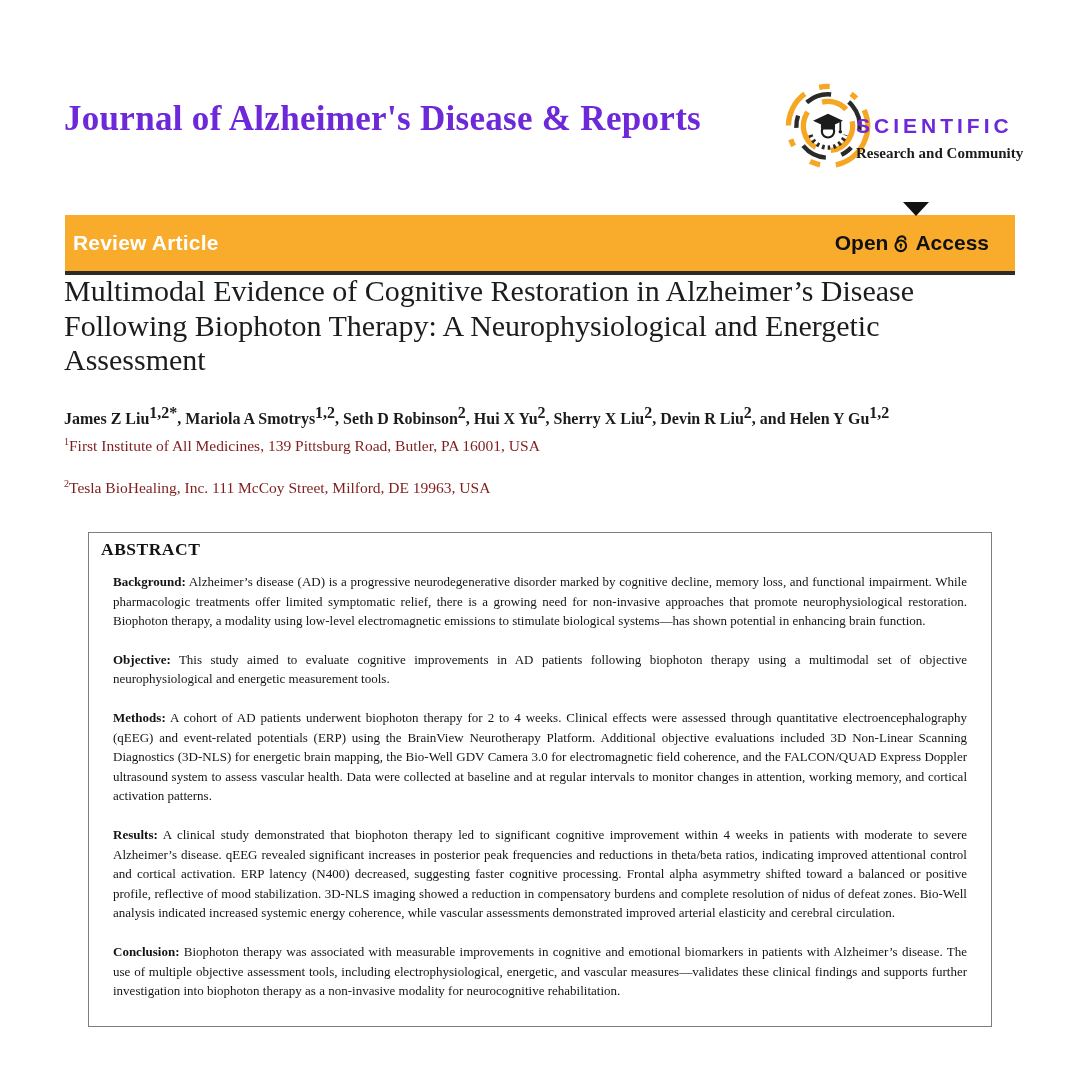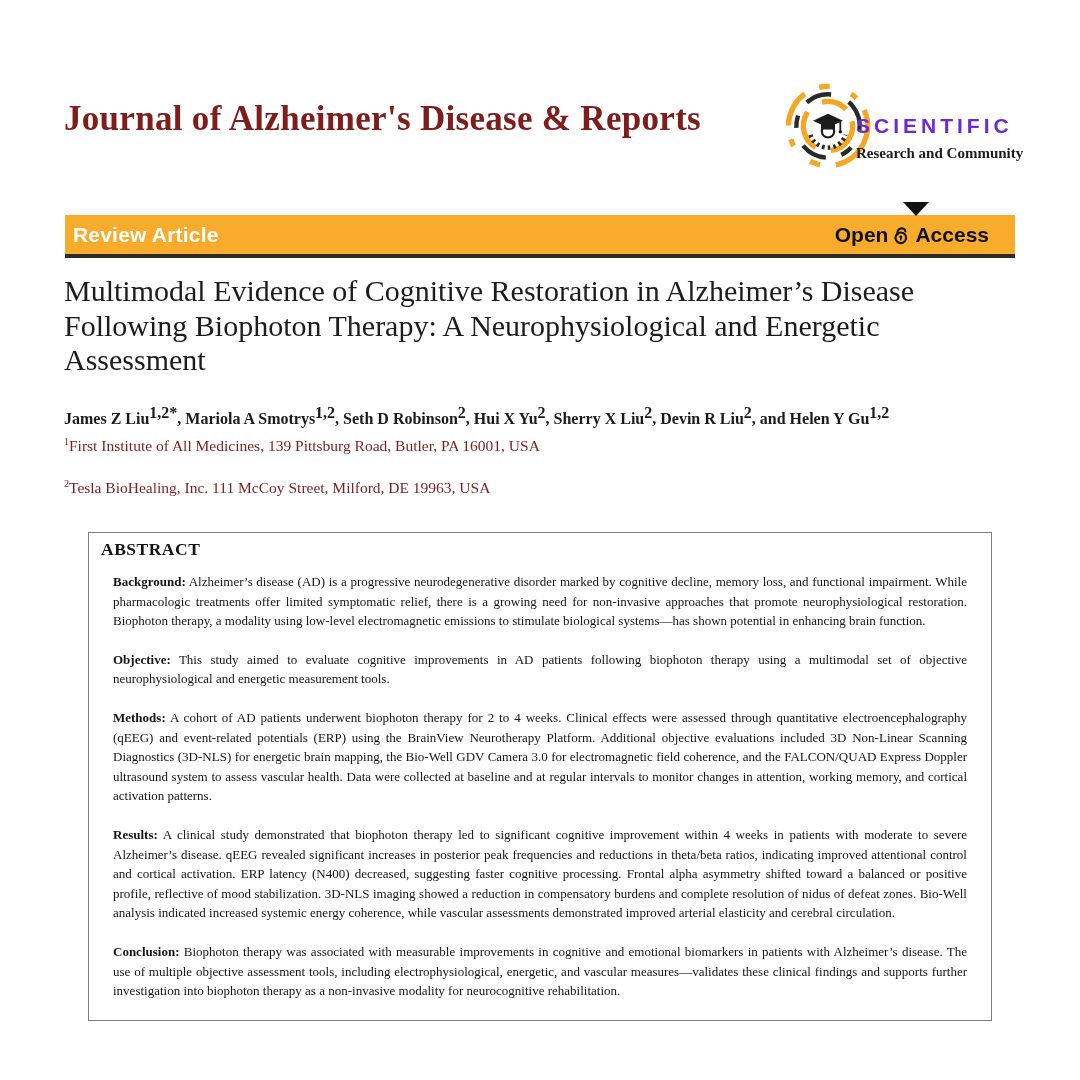--- a/index.html
+++ b/index.html
@@ -17,21 +17,21 @@
     background:#ffffff;
     font-family:"Liberation Serif", serif;
     color:var(--ink);
     overflow:hidden;
   }
   
   .journal-title{
     position:absolute;left:64px;top:72px;width:640px;
     font-family:"Liberation Serif", serif;
     font-weight:700;font-size:35px;line-height:48px;
-    color:#7f1d1d;letter-spacing:.3px;
+    color:#6d28d9;letter-spacing:.3px;
   }
   
   .publisher{
     position:absolute;left:784px;top:82px;width:236px;
     display:flex;align-items:flex-start;
   }
   .emblem{width:88px;height:88px;flex:0 0 auto;}
   .publisher-text{
     margin-left:-16px;margin-top:32px;width:172px;
   }
@@ -40,21 +40,21 @@
     font-weight:700;font-size:21px;letter-spacing:4px;
     color:#6d28d9;white-space:nowrap;
   }
   .publisher-tagline{
     font-family:"Liberation Serif", serif;
     font-weight:700;font-size:15px;color:#1b1b1b;
     text-align:right;margin-top:7px;white-space:nowrap;
   }
   
   .banner{
-    position:absolute;left:65px;top:215px;width:950px;height:43px;
+    position:absolute;left:65px;top:215px;width:950px;height:60px;
     background:var(--banner-orange);
     border-bottom:4px solid var(--banner-underline);
     display:flex;align-items:center;justify-content:space-between;
     padding:0 26px 0 8px;
   }
   .article-type{
     font-family:"Liberation Sans", sans-serif;
     font-weight:700;font-size:21px;color:#ffffff;letter-spacing:.2px;
   }
   .open-access{
@@ -84,21 +84,21 @@
   .affiliations{position:absolute;left:64px;top:436px;width:952px;}
   .affiliation{
     margin:0 0 23px 0;font-size:15.5px;color:#7f1d1d;
     font-family:"Liberation Serif", serif;
   }
   .affiliation sup{font-size:10px;}
   
   .abstract-box{
     position:absolute;left:88px;top:532px;width:904px;
     border:1.5px solid var(--box-border);
-    padding:6px 12px 7px 12px;
+    padding:6px 12px 13px 12px;
     background:#ffffff;
   }
   .abstract-heading{
     font-family:"Liberation Serif", serif;
     font-weight:700;font-size:17.5px;letter-spacing:.5px;
     color:#131313;margin:0 0 2px 0;
   }
   .abs-sections p{
     margin:12px;font-size:13px;line-height:19.6px;
     text-align:justify;color:#141414;

